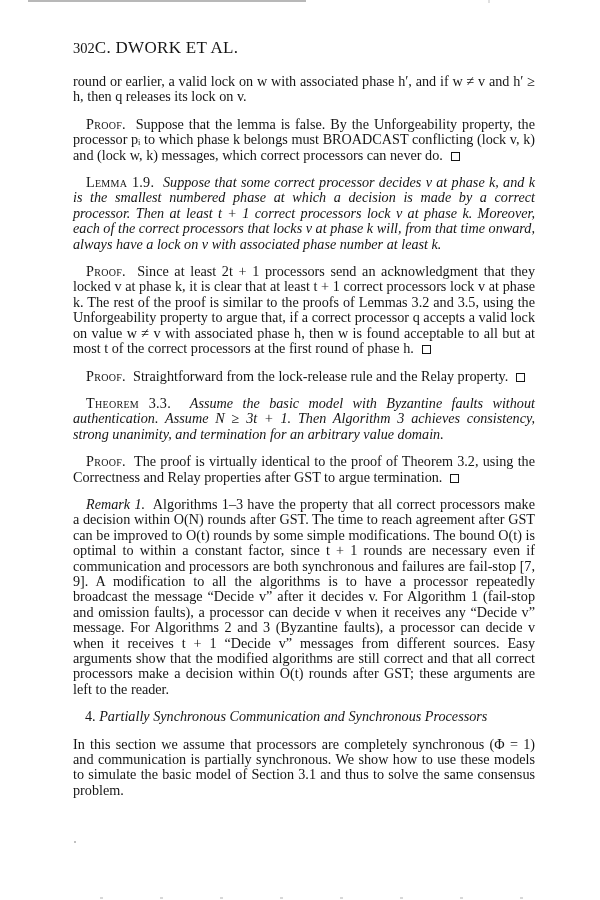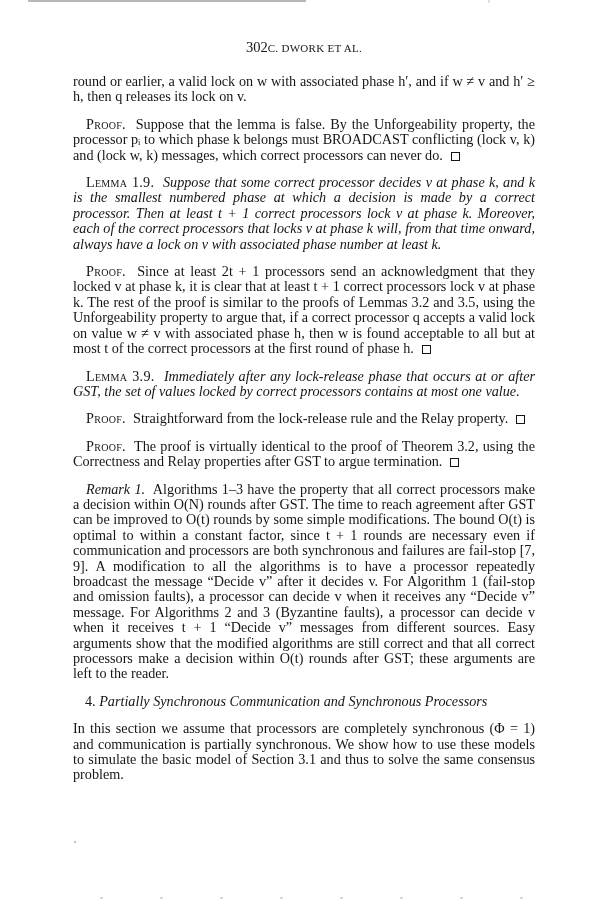--- a/index.html
+++ b/index.html
@@ -13,25 +13,25 @@
       background: #b8b8b8;
     }
     .topline-right {
       position: absolute; left: 488px; top: 0; width: 2px; height: 3px; background: #e0e0e0;
     }
     .page {
       position: absolute; left: 73px; top: 40px; width: 462px;
       font-size: 14.2px; line-height: 15.4px;
     }
     .running-head {
-      display: flex; justify-content: center; align-items: baseline;
+      display: flex; justify-content: flex-start; align-items: baseline;
       height: 22px; margin-bottom: 4px;
     }
     .page-number { font-size: 14.5px; }
-    .author { font-size: 11px; letter-spacing: 0.3px; font-variant: small-caps; }
+    .author { font-size: 17px; letter-spacing: 0.3px; font-variant: small-caps; }
     p { margin: 12px 0 7px 0; text-align: justify; text-indent: 0; }
     p.indent { text-indent: 13px; }
     .sc { font-variant: small-caps; letter-spacing: 0.3px; }
     .it { font-style: italic; }
     .qed {
       display: inline-block; width: 9px; height: 9px; border: 1.2px solid #151515;
       margin-left: 8px; vertical-align: -1px; box-sizing: border-box;
     }
     .section-heading { margin: 12px 0 3px 12px; }
     .specks {
@@ -64,30 +64,30 @@
   <p class="indent">
     <span class="sc">Lemma 1.9.</span>&nbsp;
     <span class="it">Suppose that some correct processor decides v at phase k, and k is the smallest numbered phase at which a decision is made by a correct processor. Then at least t + 1 correct processors lock v at phase k. Moreover, each of the correct processors that locks v at phase k will, from that time onward, always have a lock on v with associated phase number at least k.</span>
   </p>
 
   <p class="indent">
     <span class="sc">Proof.</span>&nbsp;
     <span>Since at least 2t + 1 processors send an acknowledgment that they locked v at phase k, it is clear that at least t + 1 correct processors lock v at phase k. The rest of the proof is similar to the proofs of Lemmas 3.2 and 3.5, using the Unforgeability property to argue that, if a correct processor q accepts a valid lock on value w ≠ v with associated phase h, then w is found acceptable to all but at most t of the correct processors at the first round of phase h.</span><span class="qed"></span>
   </p>
 
-  <p class="indent">
-    <span class="sc">Lemma 3.9.</span>&nbsp;
-    <span class="it">Immediately after any lock-release phase that occurs at or after GST, the set of values locked by correct processors contains at most one value.</span>
-  </p>
 
   <p class="indent">
     <span class="sc">Proof.</span>&nbsp;
     <span>Straightforward from the lock-release rule and the Relay property.</span><span class="qed"></span>
   </p>
 
+  <p class="indent">
+    <span class="sc">Theorem 3.3.</span>&nbsp;
+    <span class="it">Assume the basic model with Byzantine faults without authentication. Assume N ≥ 3t + 1. Then Algorithm 3 achieves consistency, strong unanimity, and termination for an arbitrary value domain.</span>
+  </p>
 
   <p class="indent">
     <span class="sc">Proof.</span>&nbsp;
     <span>The proof is virtually identical to the proof of Theorem 3.2, using the Correctness and Relay properties after GST to argue termination.</span><span class="qed"></span>
   </p>
 
 
   <p class="indent">
     <span class="it">Remark 1.</span>&nbsp;
     <span>Algorithms 1–3 have the property that all correct processors make a decision within O(N) rounds after GST. The time to reach agreement after GST can be improved to O(t) rounds by some simple modifications. The bound O(t) is optimal to within a constant factor, since t + 1 rounds are necessary even if communication and processors are both synchronous and failures are fail-stop [7, 9]. A modification to all the algorithms is to have a processor repeatedly broadcast the message “Decide v” after it decides v. For Algorithm 1 (fail-stop and omission faults), a processor can decide v when it receives any “Decide v” message. For Algorithms 2 and 3 (Byzantine faults), a processor can decide v when it receives t + 1 “Decide v” messages from different sources. Easy arguments show that the modified algorithms are still correct and that all correct processors make a decision within O(t) rounds after GST; these arguments are left to the reader.</span>

